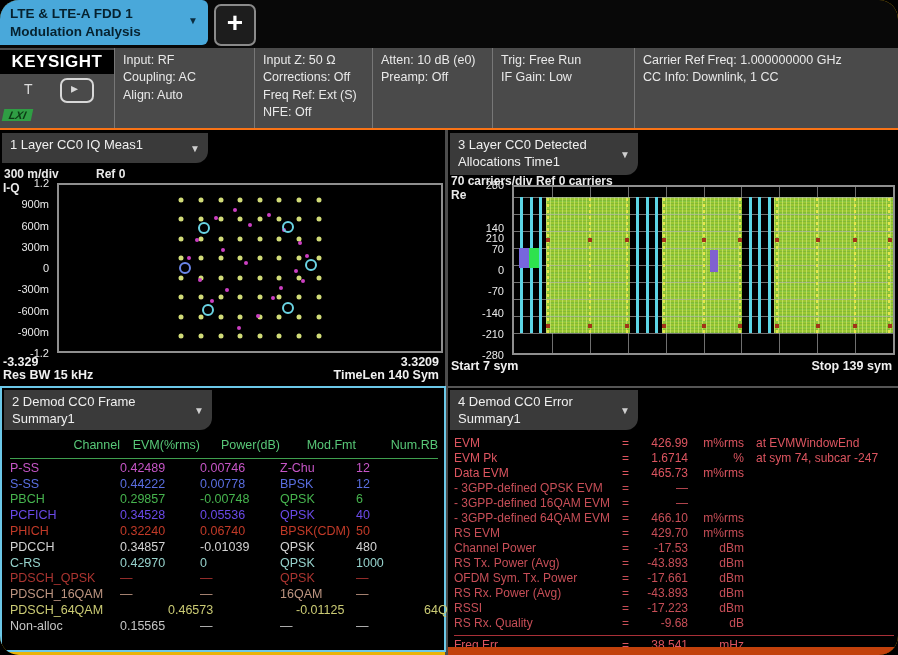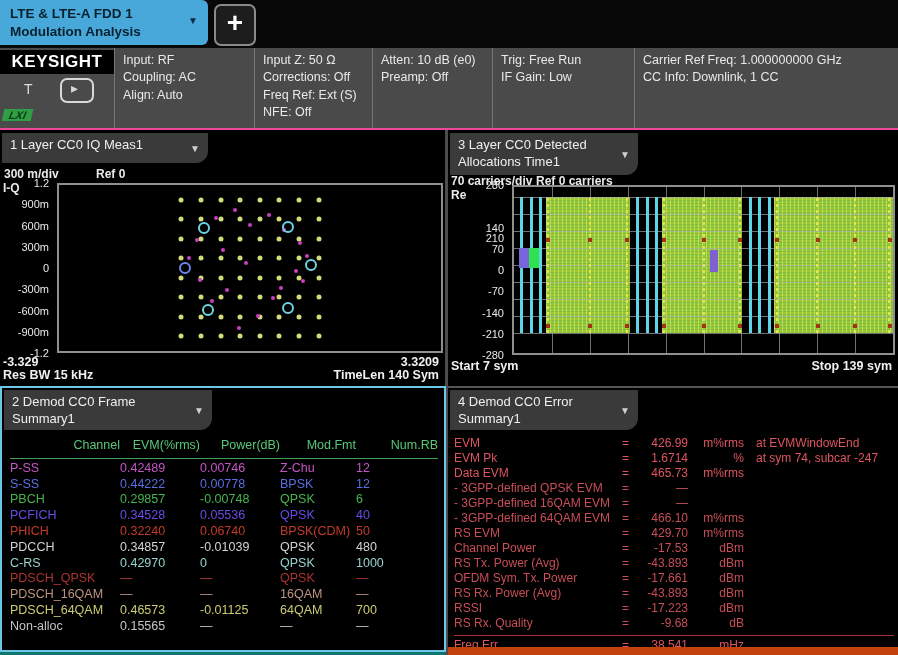--- a/index.html
+++ b/index.html
@@ -1,31 +1,31 @@
 <!DOCTYPE html>
 <html><head>
 <meta charset="utf-8">
 <style>
   html,body{margin:0;padding:0;background:#000;}
-  #screen{position:relative;width:898px;height:655px;background:#0f766e;overflow:hidden;
-          font-family:"Liberation Sans","DejaVu Sans",sans-serif;color:#e8e8e8;}
+  #screen{position:relative;width:898px;height:655px;background:#eab308;overflow:hidden;
+          font-family:"Liberation Sans","DejaVu Sans",sans-serif;color:#e8e8e8;border-radius:19px;}
 
   
   .tabbar{position:absolute;left:0;top:0;width:898px;height:48px;background:#080808;}
   .app-tab{position:absolute;left:0;top:0;width:208px;height:45px;background:#49a8da;
            border-radius:0 6px 6px 0;color:#06222f;font-size:13.5px;font-weight:bold;
            line-height:1.3;padding:5px 10px;box-sizing:border-box;cursor:pointer;}
   .app-tab .arrow{position:absolute;right:10px;top:14px;color:#0b2d40;font-size:10px;}
   .add-tab{position:absolute;left:214px;top:4px;width:38px;height:38px;background:#1d1d1d;
            border:2px solid #8a8a8a;border-radius:7px;color:#fff;font-size:28px;line-height:33px;
            text-align:center;font-weight:bold;cursor:pointer;}
 
   
   .hdr{position:absolute;left:0;top:48px;width:898px;height:82px;background:#4a4a4a;
-       border-bottom:2px solid #ec4899;box-sizing:border-box;}
+       border-bottom:2px solid #f97316;box-sizing:border-box;}
   .brandcell{position:absolute;left:0;top:0;width:114px;height:80px;}
   .brand{position:absolute;left:0;top:2px;width:112px;background:#000;color:#fff;
          font-size:17px;font-weight:bold;letter-spacing:.5px;padding:2px 1px;text-align:center;}
   .brand-sub{position:absolute;left:24px;top:33px;color:#ddd;font-size:14px;}
   .remote-icon{position:absolute;left:60px;top:30px;width:30px;height:21px;border:2px solid #d8d8d8;
          border-radius:7px;}
   .remote-icon:after{content:"▸";position:absolute;left:9px;top:0px;color:#d8d8d8;font-size:14px;}
   .lxi{position:absolute;left:3px;top:61px;background:#2f9e44;color:#0b3b14;font-style:italic;
        font-weight:bold;font-size:11px;padding:0 6px;transform:skewX(-12deg);}
   .hcol{position:absolute;top:0;height:80px;border-left:1px solid #777;padding:4px 0 0 8px;
@@ -409,21 +409,21 @@
             <span>QPSK</span>
             <span>—</span>
           </div>
           <div class="p2-row" style="color: rgb(188, 148, 128);">
             <span>PDSCH_16QAM</span>
             <span>—</span>
             <span>—</span>
             <span>16QAM</span>
             <span>—</span>
           </div>
-          <div class="p2-row" style="color: rgb(203, 203, 116);">
+          <div class="p2-row" style="color: rgb(203, 203, 116); gap: 48px;">
             <span>PDSCH_64QAM</span>
             <span>0.46573</span>
             <span>-0.01125</span>
             <span>64QAM</span>
             <span>700</span>
           </div>
           <div class="p2-row" style="color: rgb(196, 196, 196);">
             <span>Non-alloc</span>
             <span>0.15565</span>
             <span>—</span>

